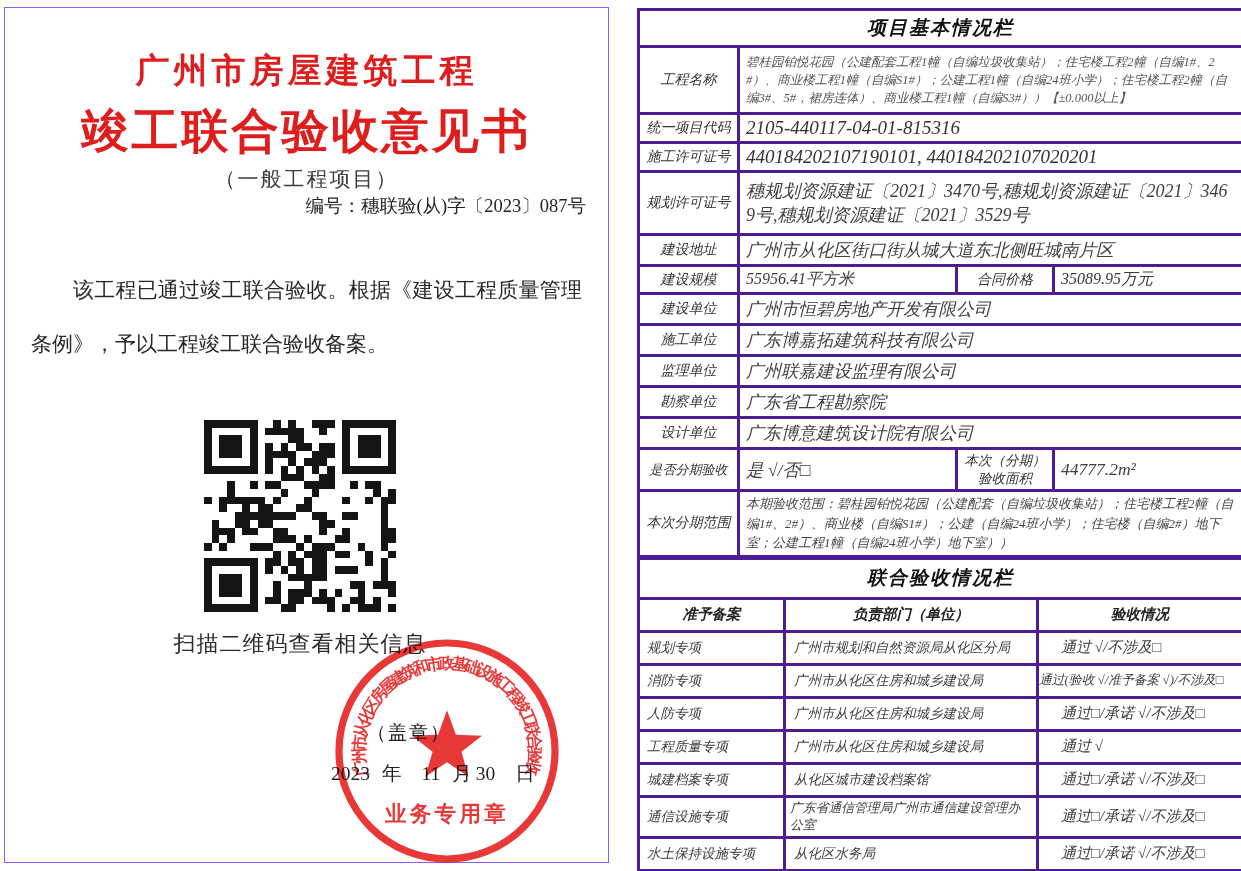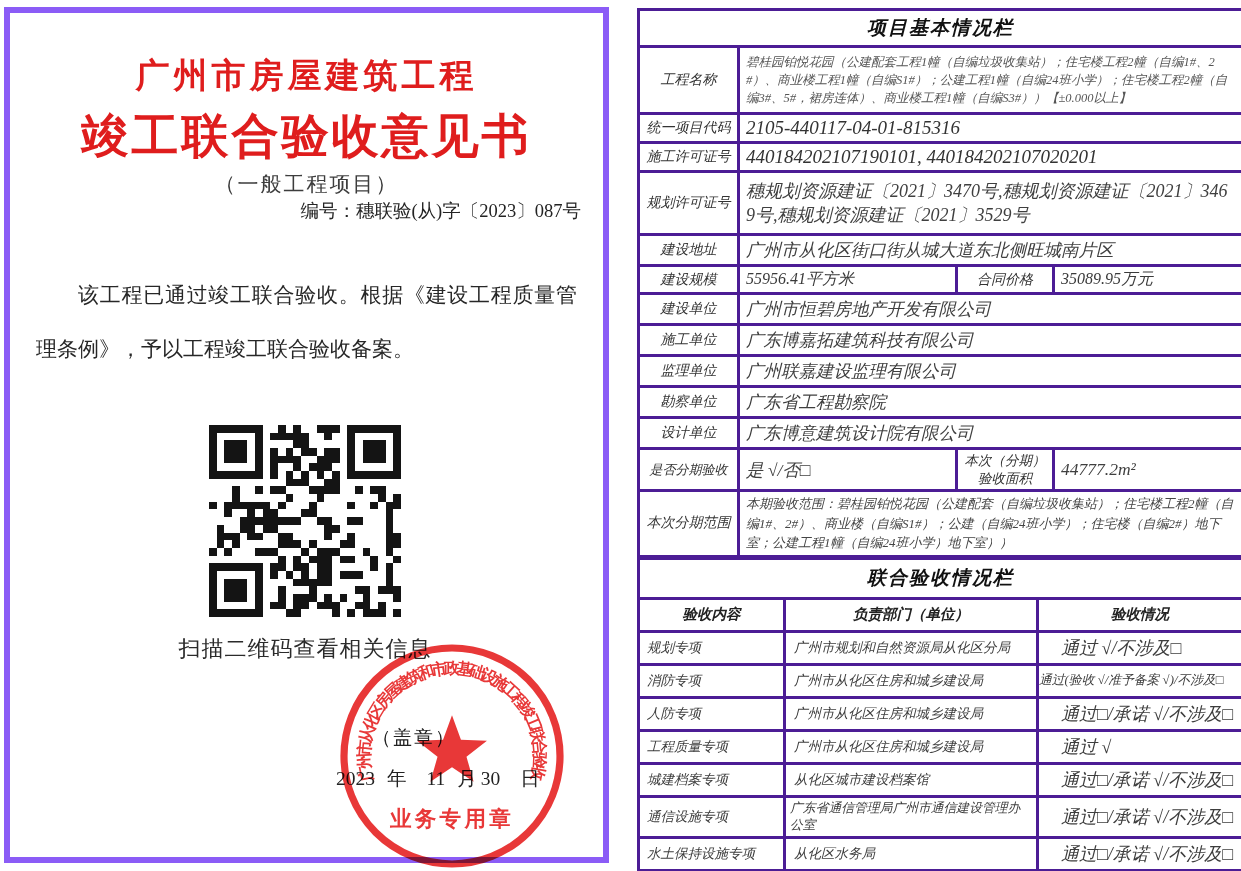--- a/index.html
+++ b/index.html
@@ -2,21 +2,21 @@
 <html><head>
 <meta charset="utf-8">
 <style>
   * { margin:0; padding:0; box-sizing:border-box; }
   html,body { background:#ffffff; }
   body { width:1241px; height:871px; position:relative; overflow:hidden;
          font-family:"Liberation Serif", serif; color:#2e2e2e; }
 
   
   .page-left { position:absolute; left:4px; top:7px; width:605px; height:856px;
-               background:#fff; border:6px solid #8b5cf6; }
+               background:#fff; border:1px solid #8b5cf6; }
   .title1 { margin-top:40px; text-align:center; font-family:"Liberation Sans",sans-serif;
             font-weight:bold; font-size:34px; letter-spacing:4px; color:#df1d1d; }
   .title2 { margin-top:6px; text-align:center; font-family:"Liberation Sans",sans-serif;
             font-weight:bold; font-size:47px; letter-spacing:3px; color:#df1d1d; }
   .subtitle { margin-top:2px; text-align:center; font-size:21px; color:#3d3d3d; letter-spacing:2px; }
   .docnum { text-align:right; padding-right:22px; font-size:18.5px; color:#232323; }
   .bodytext { margin-top:46px; padding:0 26px; font-size:21px; line-height:2.55;
               text-indent:2em; text-align:justify; color:#272727; }
   .qr-wrap { position:absolute; left:199px; top:412px; width:192px; height:192px; }
   .qr-caption { position:absolute; left:140px; top:621px; width:310px; text-align:center;
@@ -45,21 +45,21 @@
   .fs-l  { font-size:17.5px; color:#3f3f3f; }
   .fs-xl { font-size:19px; color:#333; }
   .h-name { height:67px; } .h-code { height:28px; } .h-permit { height:23px; }
   .h-plan { height:63px; } .h-addr { height:23px; } .h-25 { height:25px;margin-top:47px; }
   .h-23 { height:23px; } .h-phase { height:33px; } .h-scope { height:64px; }
   .h-sec2 { height:40px; } .h-hdr { height:33px; } .h-row { height:33px; }
   .lbl2line { font-size:13.5px; line-height:1.3; }
   .t2 .hdr { text-align:center; font-weight:bold; font-size:14.5px; color:#222; }
   .t2 .c1 { font-size:13.5px; color:#3d3d3d; padding-left:7px; vertical-align:middle; }
   .t2 .c2 { font-size:13.5px; color:#3d3d3d; padding-left:8px; }
-  .t2 .c3 { font-size:18px; color:#3d3d3d; padding-left:22px; }
+  .t2 .c3 { font-size:15px; color:#3d3d3d; padding-left:22px; }
 </style>
 </head>
 <body>
 
 <div class="page-left">
   <div class="title1">广州市房屋建筑工程</div>
   <div class="title2">竣工联合验收意见书</div>
   <div class="subtitle">（一般工程项目）</div>
   <div class="docnum">编号：穗联验(从)字〔2023〕087号</div>
   <div class="bodytext">该工程已通过竣工联合验收。根据《建设工程质量管理条例》，予以工程竣工联合验收备案。</div>
@@ -457,21 +457,21 @@
     <colgroup>
         <col style="width:146px">
         <col style="width:253px">
         <col style="width:205px">
       </colgroup>
     <tbody>
         <tr>
           <td colspan="3" class="sec-title h-sec2">联合验收情况栏</td>
         </tr>
     <tr class="h-hdr">
-      <td class="hdr">验收内容</td>
+      <td class="hdr">准予备案</td>
       <td class="hdr">负责部门（单位）</td>
       <td class="hdr">验收情况</td>
     </tr>
     <tr class="h-row">
       <td class="c1">规划专项</td>
       <td class="c2">广州市规划和自然资源局从化区分局</td>
       <td class="c3">通过 √/不涉及□</td>
     </tr>
     <tr class="h-row">
       <td class="c1">消防专项</td>

